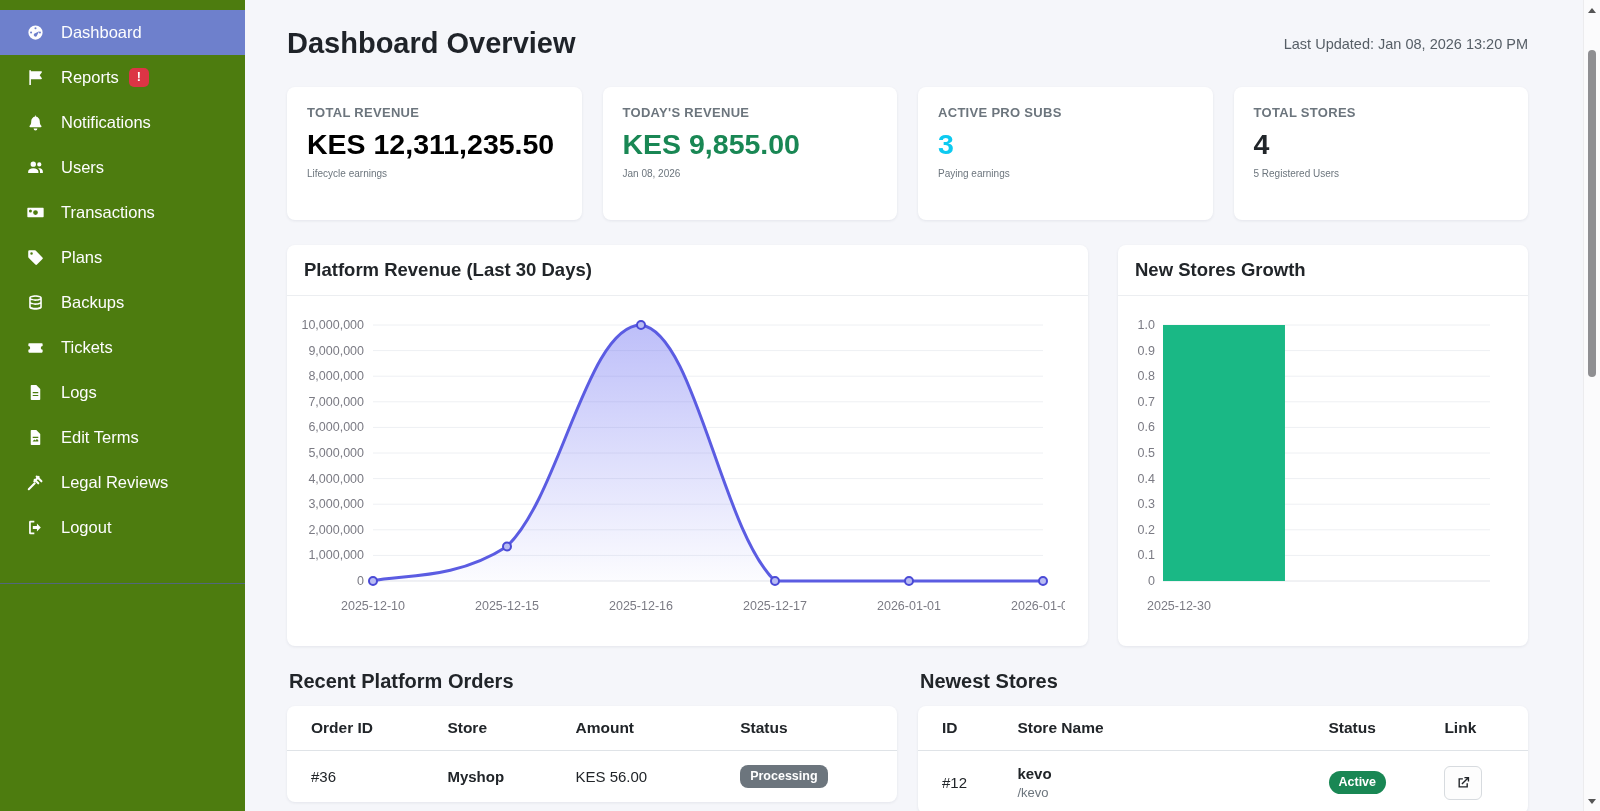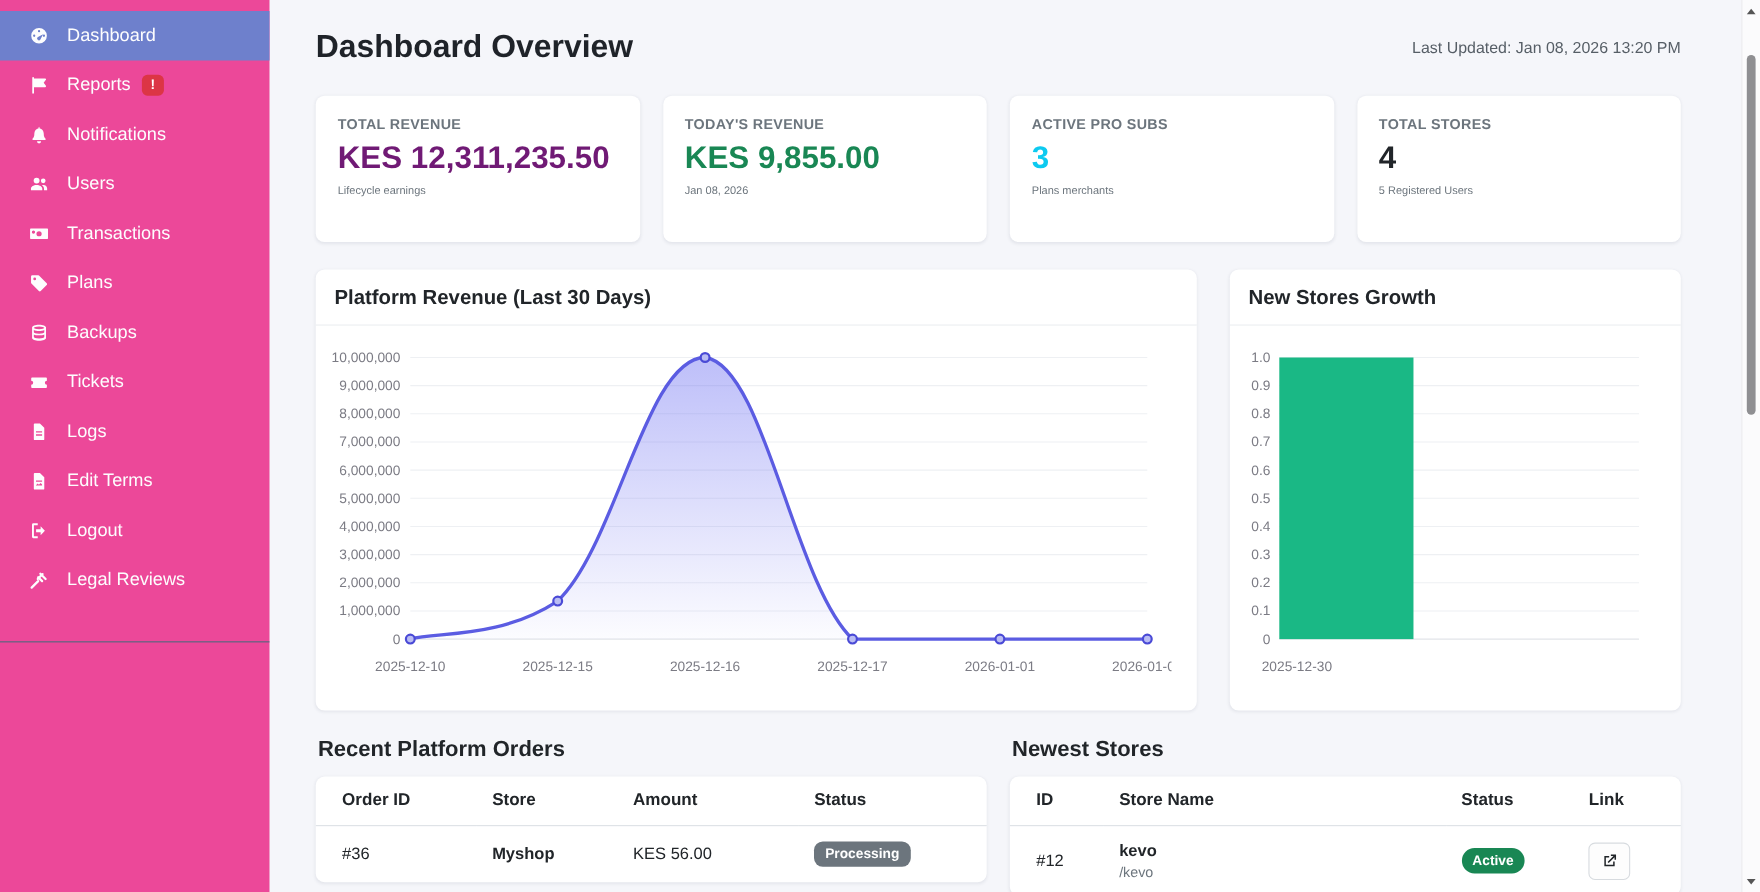--- a/index.html
+++ b/index.html
@@ -1,20 +1,20 @@
 <!DOCTYPE html>
 <html><head>
 <meta charset="utf-8">
 <style>
   * { margin:0; padding:0; box-sizing:border-box; }
   html,body { width:1600px; height:811px; overflow:hidden; }
   body { font-family:"Liberation Sans", sans-serif; background:#f5f6fa; display:flex; }
 
   
-  .sidebar { width:245px; min-width:245px; background:#ec4899; height:100%; padding-top:10px; color:#fff; }
+  .sidebar { width:245px; min-width:245px; background:#4d7c0f; height:100%; padding-top:10px; color:#fff; }
   .nav-item { height:45px; display:flex; align-items:center; padding:0 24px; cursor:pointer; font-size:16.5px; color:#fdfdfe; }
   .nav-item.active { background:#6e80cc; }
   .nav-item .ic { width:22px; height:20px; display:inline-flex; align-items:center; justify-content:center; margin-right:15px; flex:none; }
   .nav-item .ic svg { width:19px; height:19px; fill:currentColor; }
   .nav-badge { background:#dc3545; color:#fff; font-size:12.5px; font-weight:bold; border-radius:5px; padding:3px 8px; margin-left:10px; line-height:1; }
   .side-divider { border:none; border-top:1px solid #51677d; margin-top:33px; }
 
   
   .main { flex:1; padding:27px 55px 0 42px; min-width:0; }
   .page-head { display:flex; justify-content:space-between; align-items:center; }
@@ -144,62 +144,62 @@
   <div class="nav-item">
     <span class="ic">
       <svg viewBox="0 0 24 24">
           <path fill-rule="evenodd" d="M7 2.5a1 1 0 0 0-1 1v17a1 1 0 0 0 1 1h10a1 1 0 0 0 1-1v-13l-5-5H7zm1.5 8.5h7V12.5h-7V11zm0 5.6l2-2 1.3 1.3 2-2 1.7 1.7v1.4h-7v-.4z"></path>
         </svg>
     </span>
     <span>Edit Terms</span>
   </div>
   <div class="nav-item">
     <span class="ic">
-      <svg viewBox="0 0 24 24">
-          <path d="M10.5 3.5h-5a1.6 1.6 0 0 0-1.6 1.6v13.8a1.6 1.6 0 0 0 1.6 1.6h5v-2.2H6.1V5.7h4.4V3.5z"></path>
-          <path d="M13.8 6.8l4.9 5.2-4.9 5.2v-3.4H8.6v-3.6h5.2V6.8z"></path>
-        </svg>
-    </span>
-    <span>Logout</span>
-  </div>
-  <div class="nav-item">
-    <span class="ic">
       <svg viewBox="0 0 24 24" fill="none" stroke="currentColor" stroke-width="2.6" stroke-linecap="round">
           <path d="M13.5 4.5l6 6"></path>
           <path d="M11 8.5l4.5 4.5"></path>
           <path d="M16 5l-5.5 5.5"></path>
           <path d="M3.5 20.5l7.5-7.5"></path>
         </svg>
     </span>
     <span>Legal Reviews</span>
   </div>
+  <div class="nav-item">
+    <span class="ic">
+      <svg viewBox="0 0 24 24">
+          <path d="M10.5 3.5h-5a1.6 1.6 0 0 0-1.6 1.6v13.8a1.6 1.6 0 0 0 1.6 1.6h5v-2.2H6.1V5.7h4.4V3.5z"></path>
+          <path d="M13.8 6.8l4.9 5.2-4.9 5.2v-3.4H8.6v-3.6h5.2V6.8z"></path>
+        </svg>
+    </span>
+    <span>Logout</span>
+  </div>
   <hr class="side-divider">
 </nav>
 
 <main class="main">
   <div class="page-head">
     <h1 class="page-title">Dashboard Overview</h1>
     <div class="last-updated">Last Updated: Jan 08, 2026 13:20 PM</div>
   </div>
 
   <div class="stat-row">
     <div class="stat-card">
       <div class="stat-label">TOTAL REVENUE</div>
-      <div class="stat-value" style="color: #701a75;">KES 12,311,235.50</div>
+      <div class="stat-value" style="color: #000000;">KES 12,311,235.50</div>
       <div class="stat-sub">Lifecycle earnings</div>
     </div>
     <div class="stat-card">
       <div class="stat-label">TODAY'S REVENUE</div>
       <div class="stat-value" style="color: rgb(25, 135, 84);">KES 9,855.00</div>
       <div class="stat-sub">Jan 08, 2026</div>
     </div>
     <div class="stat-card">
       <div class="stat-label">ACTIVE PRO SUBS</div>
       <div class="stat-value" style="color: rgb(13, 202, 240);">3</div>
-      <div class="stat-sub">Plans merchants</div>
+      <div class="stat-sub">Paying earnings</div>
     </div>
     <div class="stat-card">
       <div class="stat-label">TOTAL STORES</div>
       <div class="stat-value" style="color: rgb(33, 37, 41);">4</div>
       <div class="stat-sub">5 Registered Users</div>
     </div>
   </div>
 
   <div class="charts-row">
     <div class="card chart-card-left">

